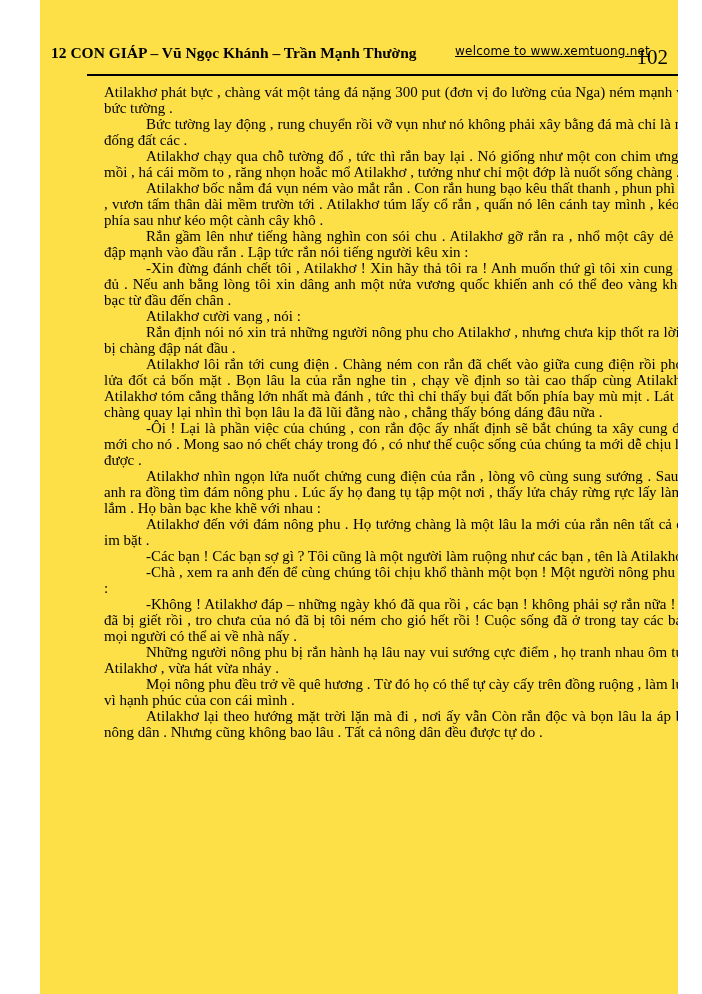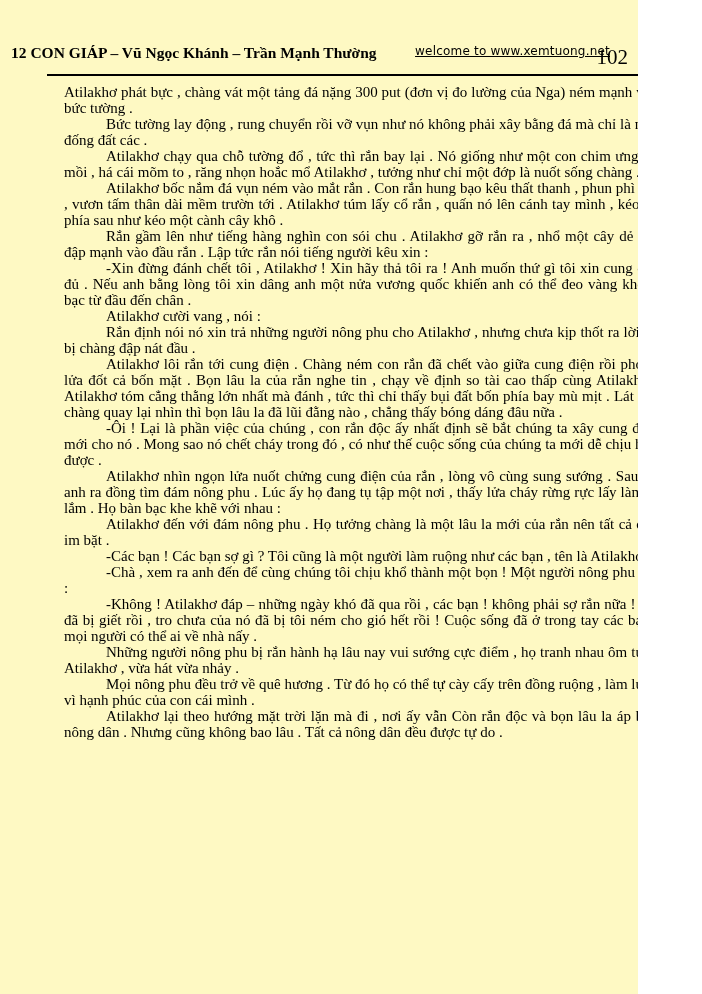--- a/index.html
+++ b/index.html
@@ -4,24 +4,25 @@
 <style>
   html, body {
     margin: 0;
     padding: 0;
     background: #ffffff;
   }
   .page {
     position: relative;
     width: 638px;
     height: 994px;
-    background: #fef9c3;
+    background: #fde047;
     color: #000000;
     font-family: "Liberation Serif", serif;
     overflow: hidden;
+    margin-left: 40px;
   }
   .header-title {
     position: absolute;
     left: 11px;
     top: 44px;
     font-size: 15.5px;
     font-weight: bold;
     white-space: nowrap;
     font-family: "Liberation Serif", serif;
   }

